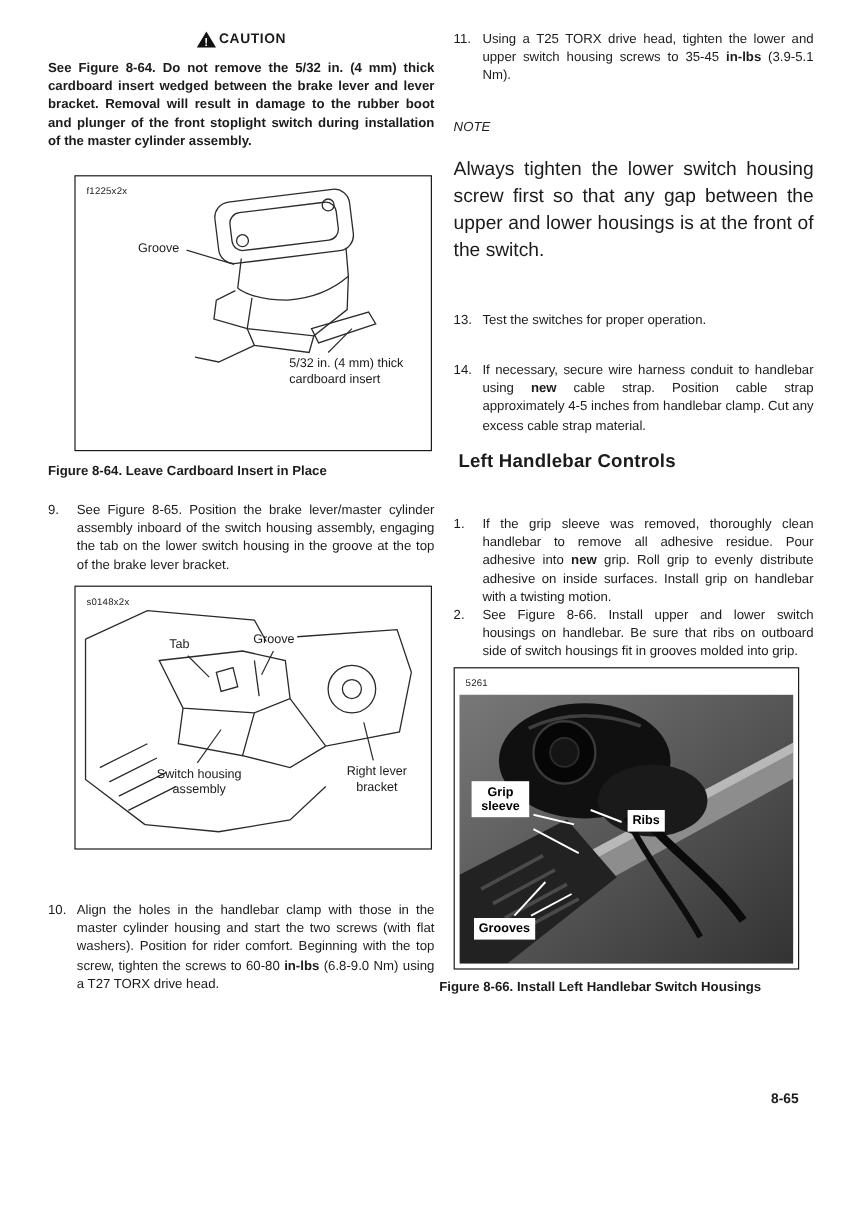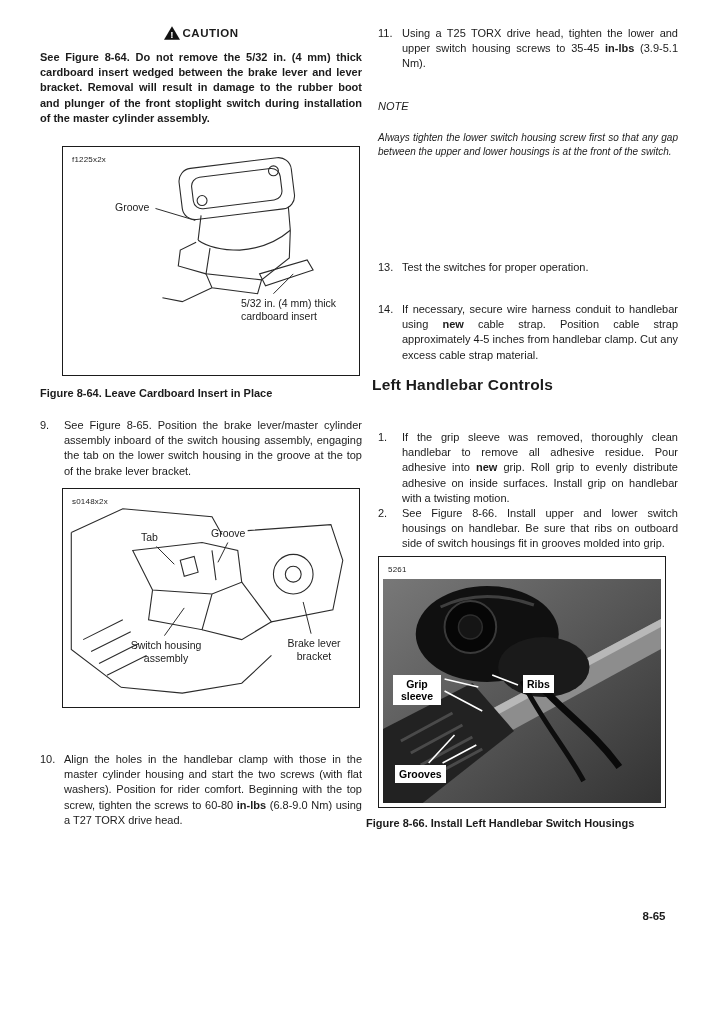--- a/index.html
+++ b/index.html
@@ -19,21 +19,21 @@
   .bold{font-weight:normal}
   .center{text-align:center}
 
   .figcaption{position:absolute;font-weight:bold;font-size:11px;text-align:left;line-height:1.3}
 
   .step{position:absolute;display:flex;font-size:11px;line-height:1.38}
   .step .num{flex:0 0 24px}
   .step .txt{flex:1;text-align:justify}
 
   .note-label{position:absolute;font-style:italic;font-size:11px;}
-  .note-body{position:absolute;font-style:italic;font-size:10px;line-height:1.4;text-align:justify}
+  .note-body{position:absolute;font-size:16px;line-height:1.4;text-align:justify}
 
   .heading{position:absolute;margin:0;font-size:15.5px;font-weight:bold;letter-spacing:.2px}
 
   .photo{position:absolute;left:4px;right:4px;top:22px;bottom:4px;overflow:hidden;background:#555}
   .photo>svg{position:absolute;inset:0;width:100%;height:100%}
   .chip{position:absolute;background:#fff;color:#000;font-weight:bold;font-size:10.5px;
         line-height:1.15;text-align:center;padding:3px 4px}
 
   .pagenum{position:absolute;font-weight:bold;font-size:11.5px}
 </style>
@@ -103,21 +103,21 @@
         <path d="M94 58 L112 76"></path>
         <path d="M166 54 L156 74"></path>
         <path d="M102 148 L122 120"></path>
         <path d="M250 146 L242 114"></path>
       </g>
     </svg>
     <span class="figcode">s0148x2x</span>
     <div class="callout" style="left:78px;top:42px">Tab</div>
     <div class="callout" style="left:148px;top:38px">Groove</div>
     <div class="callout bold center" style="left:64px;top:150px;width:78px">Switch housing assembly</div>
-    <div class="callout bold center" style="left:220px;top:148px;width:62px">Brake lever bracket</div>
+    <div class="callout bold center" style="left:220px;top:148px;width:62px">Right lever bracket</div>
   </div>
 
   <div class="step" style="left:40px;top:752px;width:322px">
     <span class="num">10.</span>
     <span class="txt"><span>Align the holes in the handlebar clamp with those in the master cylinder housing and start the two screws (with flat washers). Position for rider comfort. Beginning with the top screw, tighten the screws to 60-80 </span><span style="font-weight: bold;">in-lbs</span><span> (6.8-9.0 Nm) using a T27 TORX drive head.</span></span>
   </div>
 
   <div class="step" style="left:378px;top:26px;width:300px">
     <span class="num">11.</span>
     <span class="txt"><span>Using a T25 TORX drive head, tighten the lower and upper switch housing screws to 35-45 </span><span style="font-weight: bold;">in-lbs</span><span> (3.9-5.1 Nm).</span></span>
@@ -130,21 +130,21 @@
   <div class="step" style="left:378px;top:260px;width:300px">
     <span class="num">13.</span>
     <span class="txt">Test the switches for proper operation.</span>
   </div>
 
   <div class="step" style="left:378px;top:302px;width:300px">
     <span class="num">14.</span>
     <span class="txt"><span>If necessary, secure wire harness conduit to handlebar using </span><span style="font-weight: bold;">new</span><span> cable strap. Position cable strap approximately 4-5 inches from handlebar clamp. Cut any excess cable strap material.</span></span>
   </div>
 
-  <h2 class="heading" style="left:372px;top:376px;width:300px">Left Handlebar Controls</h2>
+  <h2 class="heading" style="left:382px;top:376px;width:300px">Left Handlebar Controls</h2>
 
   <div class="step" style="left:378px;top:430px;width:300px">
     <span class="num">1.</span>
     <span class="txt"><span>If the grip sleeve was removed, thoroughly clean handlebar to remove all adhesive residue. Pour adhesive into </span><span style="font-weight: bold;">new</span><span> grip. Roll grip to evenly distribute adhesive on inside surfaces. Install grip on handlebar with a twisting motion.</span></span>
   </div>
 
   <div class="step" style="left:378px;top:506px;width:300px">
     <span class="num">2.</span>
     <span class="txt">See Figure 8-66. Install upper and lower switch housings on handlebar. Be sure that ribs on outboard side of switch housings fit in grooves molded into grip.</span>
   </div>
@@ -173,21 +173,21 @@
         <path d="M140 102 C160 142 186 172 202 202" stroke="#0d0d0d" stroke-width="5" fill="none"></path>
         <path d="M58 28 Q100 8 152 26" stroke="#3f3f3f" stroke-width="3" fill="none"></path>
         <g stroke="#ffffff" stroke-width="1.6" fill="none">
           <path d="M62 100 L96 108"></path>
           <path d="M62 112 L100 132"></path>
           <path d="M136 106 L110 96"></path>
           <path d="M46 184 L72 156"></path>
           <path d="M60 184 L94 166"></path>
         </g>
       </svg>
-      <div class="chip" style="left:10px;top:96px;width:48px">Grip sleeve</div>
+      <div class="chip" style="left:10px;top:72px;width:48px">Grip sleeve</div>
       <div class="chip" style="left:140px;top:96px">Ribs</div>
       <div class="chip" style="left:12px;top:186px">Grooves</div>
     </div>
   </div>
   <div class="figcaption" style="left:366px;top:816px;width:312px">Figure 8-66. Install Left Handlebar Switch Housings</div>
 
   <div class="pagenum" style="left:632px;top:910px;width:44px;text-align:center">8-65</div>
 
 </div>
 

